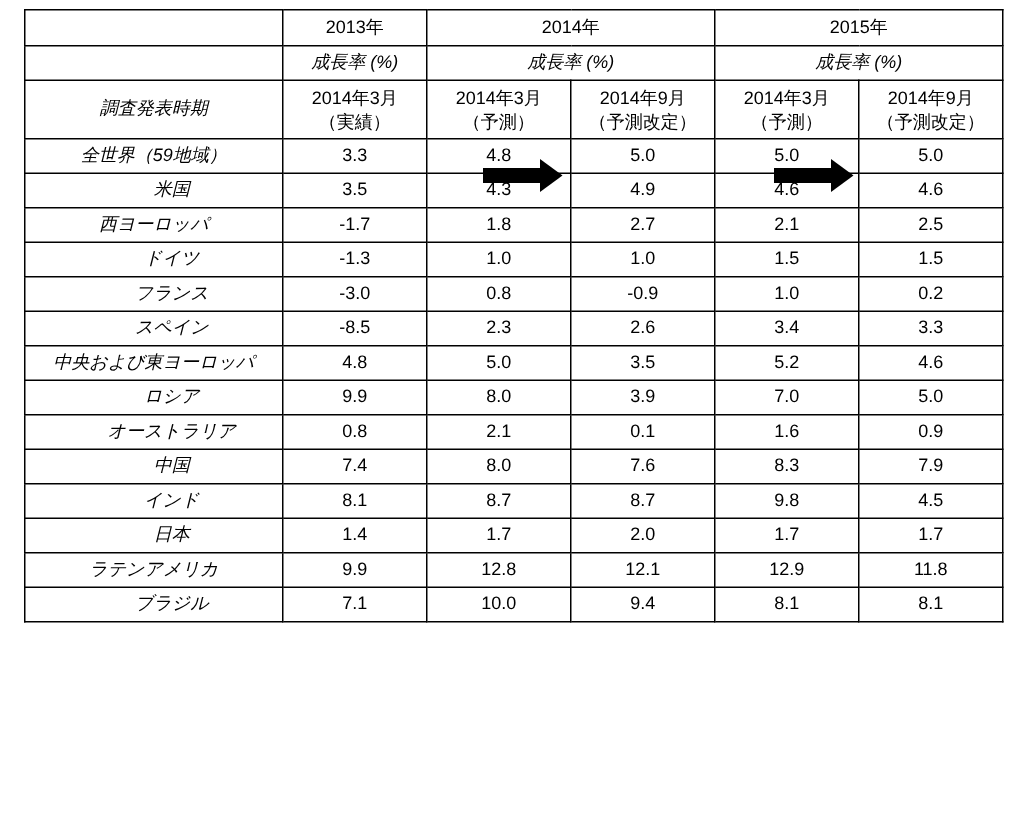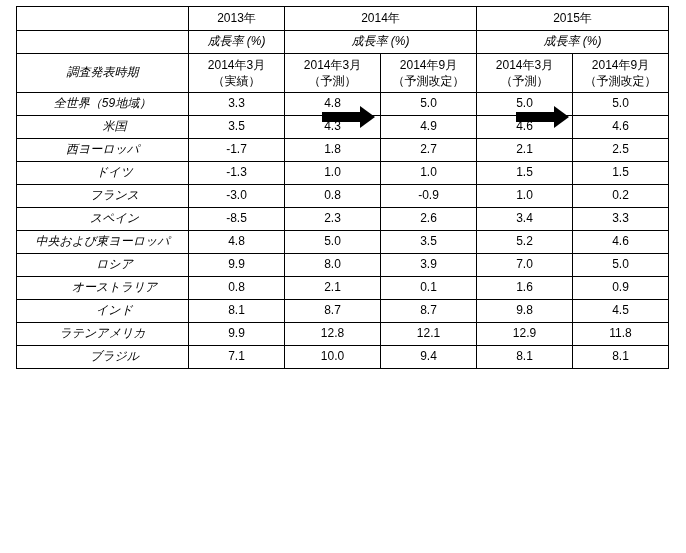--- a/index.html
+++ b/index.html
@@ -212,26 +212,42 @@
         </tr>
         <tr>
           <td class="region indent1">オーストラリア</td>
           <td class="num">0.8</td>
           <td class="num">2.1</td>
           <td class="num bold">0.1</td>
           <td class="num">1.6</td>
           <td class="num bold">0.9</td>
         </tr>
         <tr>
+          <td class="region indent1">中国</td>
+          <td class="num">7.4</td>
+          <td class="num">8.0</td>
+          <td class="num bold">7.6</td>
+          <td class="num">8.3</td>
+          <td class="num bold">7.9</td>
+        </tr>
+        <tr>
           <td class="region indent1">インド</td>
           <td class="num">8.1</td>
           <td class="num">8.7</td>
           <td class="num bold">8.7</td>
           <td class="num">9.8</td>
           <td class="num bold">4.5</td>
+        </tr>
+        <tr>
+          <td class="region indent1">日本</td>
+          <td class="num">1.4</td>
+          <td class="num">1.7</td>
+          <td class="num bold">2.0</td>
+          <td class="num">1.7</td>
+          <td class="num bold">1.7</td>
         </tr>
         <tr>
           <td class="region">ラテンアメリカ</td>
           <td class="num">9.9</td>
           <td class="num">12.8</td>
           <td class="num bold">12.1</td>
           <td class="num">12.9</td>
           <td class="num bold">11.8</td>
         </tr>
         <tr>

